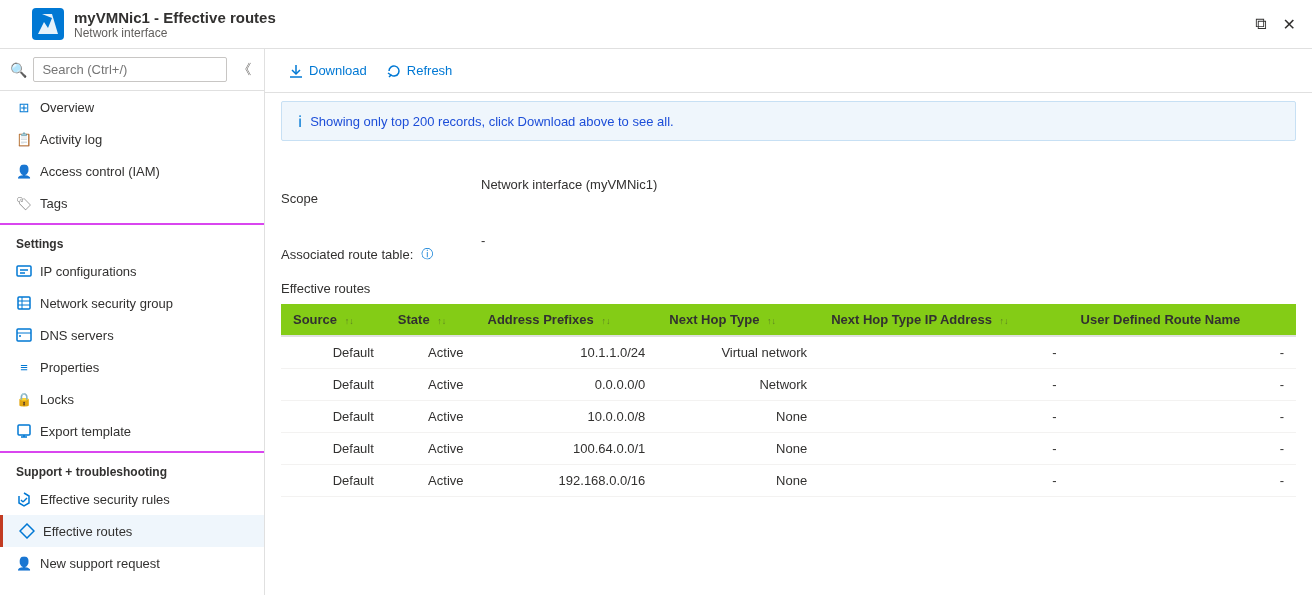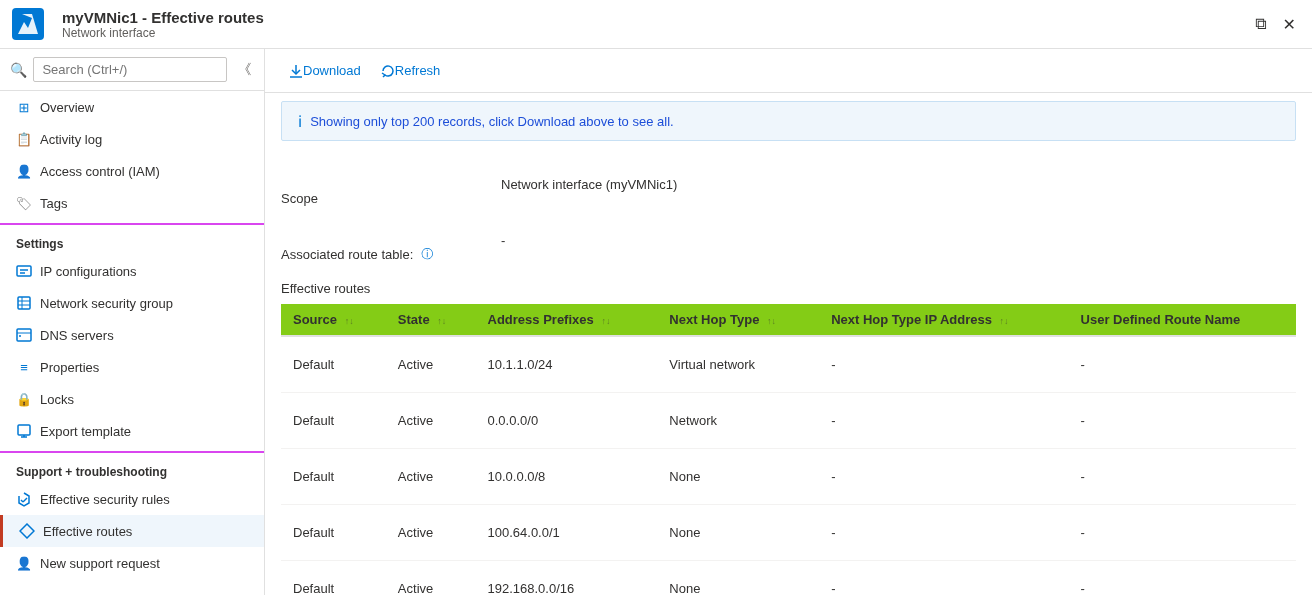--- a/index.html
+++ b/index.html
@@ -4,21 +4,21 @@
   <style>
     * { box-sizing: border-box; margin: 0; padding: 0; font-family: 'Segoe UI', Arial, sans-serif; font-size: 13px; }
     body { background: #fff; color: #323130; display: flex; flex-direction: column; height: 595px; overflow: hidden; }
     
     
     .title-bar {
       display: flex; align-items: center; justify-content: space-between;
       padding: 8px 12px; border-bottom: 1px solid #e0e0e0;
       background: #fff; min-height: 48px;
     }
-    .title-bar-left { display: flex; align-items: center; gap: 18px; }
+    .title-bar-left { display: flex; align-items: center; gap: 10px; margin-left: 20px; }
     .title-text h1 { font-size: 15px; font-weight: 600; color: #323130; }
     .title-text p { font-size: 12px; color: #605e5c; }
     .title-bar-actions { display: flex; gap: 8px; }
     .title-btn { background: none; border: none; cursor: pointer; color: #323130; padding: 4px; font-size: 16px; }
     
     
     .main-layout { display: flex; flex: 1; overflow: hidden; }
     
     
     .sidebar {
@@ -54,54 +54,54 @@
     
     
     .content-area { flex: 1; overflow-y: auto; display: flex; flex-direction: column; }
     
     
     .toolbar {
       display: flex; align-items: center; gap: 4px;
       padding: 10px 16px; border-bottom: 1px solid #e0e0e0;
     }
     .toolbar-btn {
-      display: flex; align-items: center; gap: 0;
+      display: flex; align-items: center; gap: 6px;
       background: none; border: none; cursor: pointer;
       color: #0078d4; font-size: 13px; padding: 4px 8px;
     }
     
     
     .info-bar {
       background: #eff6fc; border: 1px solid #c7e0f4;
       padding: 8px 16px; display: flex; align-items: center; gap: 8px;
       margin: 8px 16px; border-radius: 2px;
     }
     .info-icon { color: #0078d4; font-size: 16px; flex-shrink: 0; }
     .info-text { font-size: 13px; color: #1d4ed8; }
     
     
     .scope-section { padding: 8px 16px; }
     .scope-row { display: flex; align-items: center; padding: 6px 0; }
     .scope-label { width: 200px; color: #323130; font-size: 13px; display: flex; align-items: center; gap: 4px; margin-top: 28px; }
-    .scope-value { color: #323130; font-size: 13px; margin-left: 20px; }
+    .scope-value { color: #323130; font-size: 13px; }
     
     
     .routes-section { padding: 4px 16px 8px 16px; }
     .routes-title { font-size: 13px; color: #323130; margin-bottom: 8px; }
     
     
     .table-container { overflow-x: auto; }
     table { width: 100%; border-collapse: collapse; }
     thead th {
       text-align: left; padding: 8px 12px; font-size: 13px; font-weight: 600;
       color: #323130; border-bottom: 2px solid #e0e0e0; white-space: nowrap;
       background: #84cc16;
     }
     thead th .sort-icons { display: inline-flex; flex-direction: column; margin-left: 4px; vertical-align: middle; opacity: 0.5; font-size: 9px; }
-    tbody td { padding: 20px 12px; border-bottom: 1px solid #f3f2f1; font-size: 13px; color: #323130; }
+    tbody td { padding: 8px 12px; border-bottom: 1px solid #f3f2f1; font-size: 13px; color: #323130; text-align: right; }
     
     
     .icon-overview { color: #0078d4; }
     .icon-activity { color: #0078d4; }
     .icon-iam { color: #0078d4; }
     .icon-tags { color: #7a7a7a; }
     .icon-ip { color: #0078d4; }
     .icon-dns { color: #0078d4; }
     .icon-nsg { color: #0078d4; }
     .icon-props { color: #0078d4; }

